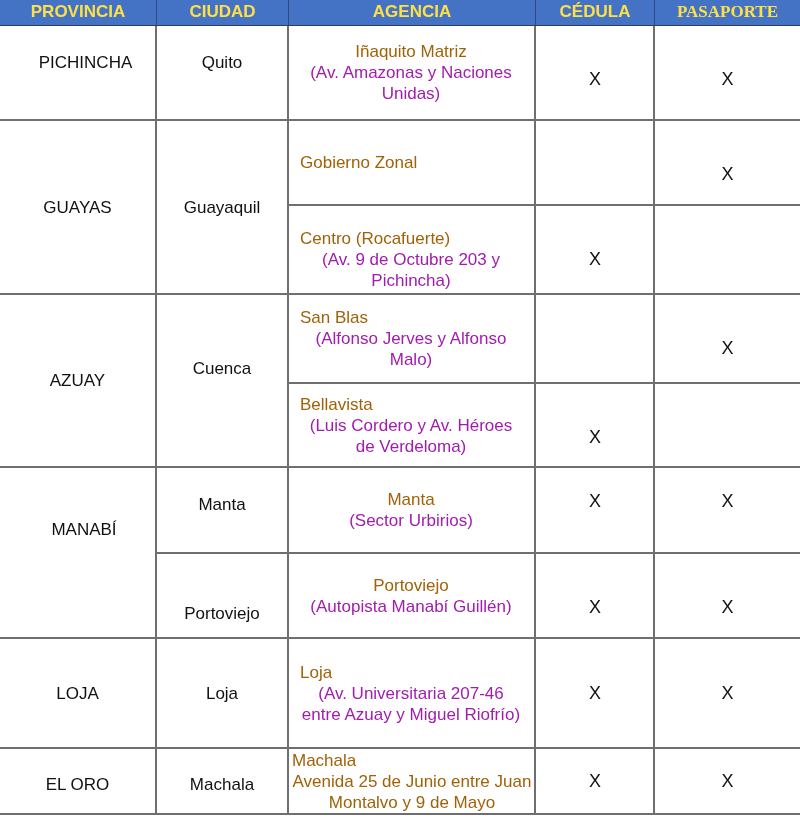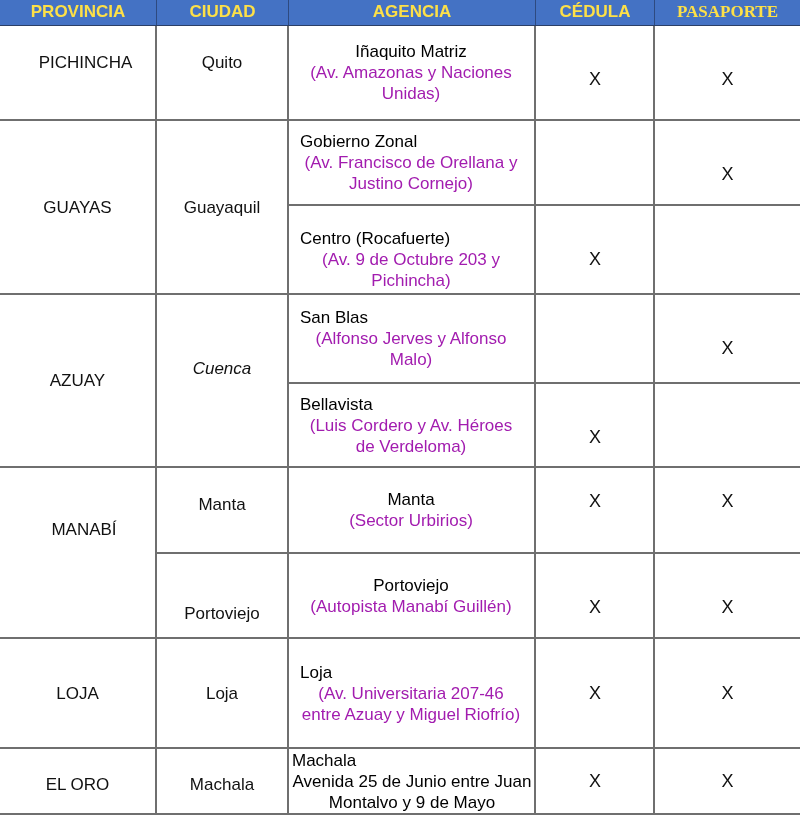--- a/index.html
+++ b/index.html
@@ -10,21 +10,21 @@
          background: #4472c4; border-bottom: 1px solid #2b3f66; }
   .hcell { position: absolute; top: 0; height: 25px; line-height: 24px;
            text-align: center; color: #fde047; font-weight: bold; font-size: 17px; }
   .hsep { position: absolute; top: 0; height: 25px; width: 1px; background: #2e4a80; }
   .vline { position: absolute; width: 2px; background: #6f6f6f; }
   .hline { position: absolute; height: 2px; background: #6f6f6f; }
   .cell { position: absolute; display: flex; align-items: center; justify-content: center;
           text-align: center; font-size: 17px; line-height: 21px; color: #111; }
   .cell.top { align-items: flex-start; }
   .agency { flex-direction: column; }
-  .agency .name { color: #000000; }
+  .agency .name { color: #a16207; }
   .agency .addr { color: #a21caf; }
   .mark { font-size: 18px; }
 </style>
 </head>
 <body>
 
 <div class="tbl">
 
   <div class="hdr">
     <div class="hcell" style="left:0;width:156px;">PROVINCIA</div>
@@ -61,34 +61,33 @@
     <span class="addr">(Av. Amazonas y Naciones Unidas)</span>
   </div>
   <div class="cell mark" style="left:536px;top:26px;width:118px;height:106px;">X</div>
   <div class="cell mark" style="left:655px;top:26px;width:145px;height:106px;">X</div>
 
   <div class="cell" style="left:0;top:121px;width:155px;height:172px;">GUAYAS</div>
   <div class="cell" style="left:157px;top:121px;width:130px;height:172px;">Guayaquil</div>
 
   <div class="cell agency top" style="left:300px;top:121px;width:222px;height:83px;">
     <span class="name">Gobierno Zonal</span>
-    <span class="addr">(Av. Francisco de Orellana y Justino Cornejo)</span>
   </div>
   <div class="cell mark" style="left:536px;top:121px;width:118px;height:106px;"></div>
   <div class="cell mark" style="left:655px;top:121px;width:145px;height:106px;">X</div>
 
   <div class="cell agency top" style="left:300px;top:206px;width:222px;height:106px;">
     <span class="name">Centro (Rocafuerte)</span>
     <span class="addr">(Av. 9 de Octubre 203 y Pichincha)</span>
   </div>
   <div class="cell mark" style="left:536px;top:206px;width:118px;height:106px;">X</div>
   <div class="cell mark" style="left:655px;top:206px;width:145px;height:106px;"></div>
 
   <div class="cell" style="left:0;top:295px;width:155px;height:171px;">AZUAY</div>
-  <div class="cell" style="left:157px;top:295px;width:130px;height:146px;font-style:italic;">Cuenca</div>
+  <div class="cell" style="left:157px;top:295px;width:130px;height:146px;">Cuenca</div>
 
   <div class="cell agency top" style="left:300px;top:295px;width:222px;height:87px;">
     <span class="name">San Blas</span>
     <span class="addr">(Alfonso Jerves y Alfonso Malo)</span>
   </div>
   <div class="cell mark" style="left:536px;top:295px;width:118px;height:106px;"></div>
   <div class="cell mark" style="left:655px;top:295px;width:145px;height:106px;">X</div>
 
   <div class="cell agency top" style="left:300px;top:384px;width:222px;height:82px;">
     <span class="name">Bellavista</span>

